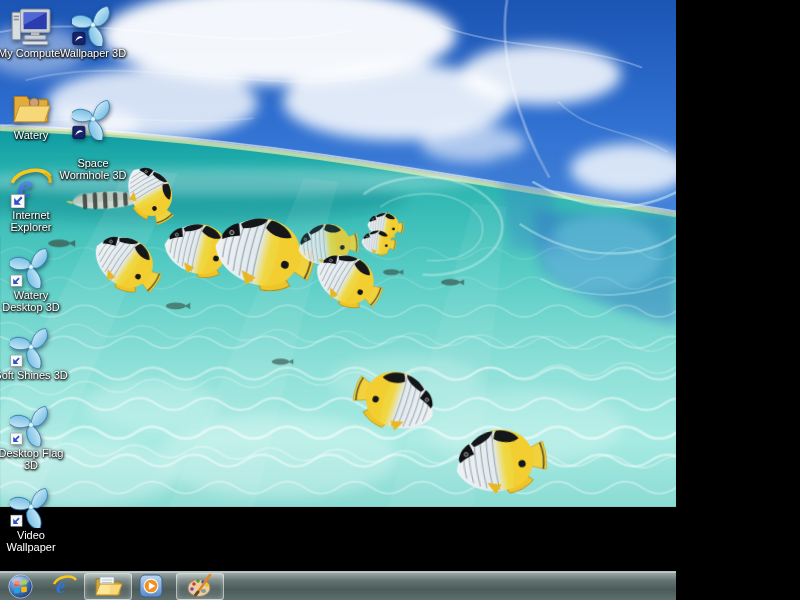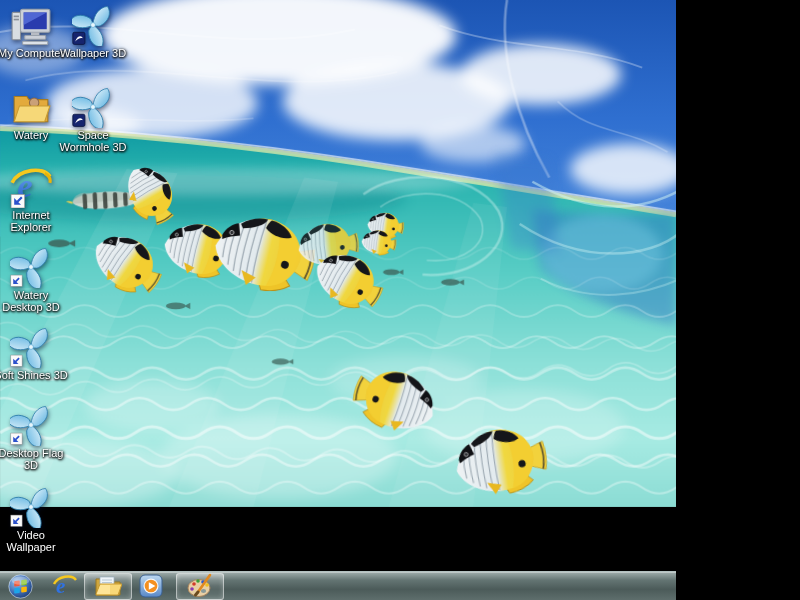--- a/index.html
+++ b/index.html
@@ -345,21 +345,21 @@
         <path d="M0,-1 C1,-13 8,-22 18,-23 C23,-15 20,-5 9,1 C6,2 2,1 0,-1 Z" transform="rotate(240)"></path>
       </g>
       <circle r="3" fill="#e8f6fc" stroke="#66aed6"></circle>
       <rect x="-25" y="9" width="15" height="15" rx="2" fill="#16246e" stroke="#0a1440"></rect>
       <path d="M-22,20.5 C-20,13 -14,12 -12.5,16.5 C-16,15.5 -19,17.5 -22,20.5 Z" fill="#ffffff"></path>
     </svg>
       </div>
     <div class="lbl">Wallpaper 3D</div>
   </div>
 
-  <div class="dicon" style="left:55px;top:86px;">
+  <div class="dicon" style="left:55px;top:98px;gap:16px;">
     <div class="art">
         <svg viewBox="-26 -26 52 52">
       <g fill="url(#pinG)" stroke="#2e7fae" stroke-width="1">
         <path d="M0,-1 C1,-13 8,-22 18,-23 C23,-15 20,-5 9,1 C6,2 2,1 0,-1 Z"></path>
         <path d="M0,-1 C1,-13 8,-22 18,-23 C23,-15 20,-5 9,1 C6,2 2,1 0,-1 Z" transform="rotate(120)"></path>
         <path d="M0,-1 C1,-13 8,-22 18,-23 C23,-15 20,-5 9,1 C6,2 2,1 0,-1 Z" transform="rotate(240)"></path>
       </g>
       <circle r="3" fill="#e8f6fc" stroke="#66aed6"></circle>
       <rect x="-25" y="9" width="15" height="15" rx="2" fill="#16246e" stroke="#0a1440"></rect>
       <path d="M-22,20.5 C-20,13 -14,12 -12.5,16.5 C-16,15.5 -19,17.5 -22,20.5 Z" fill="#ffffff"></path>

